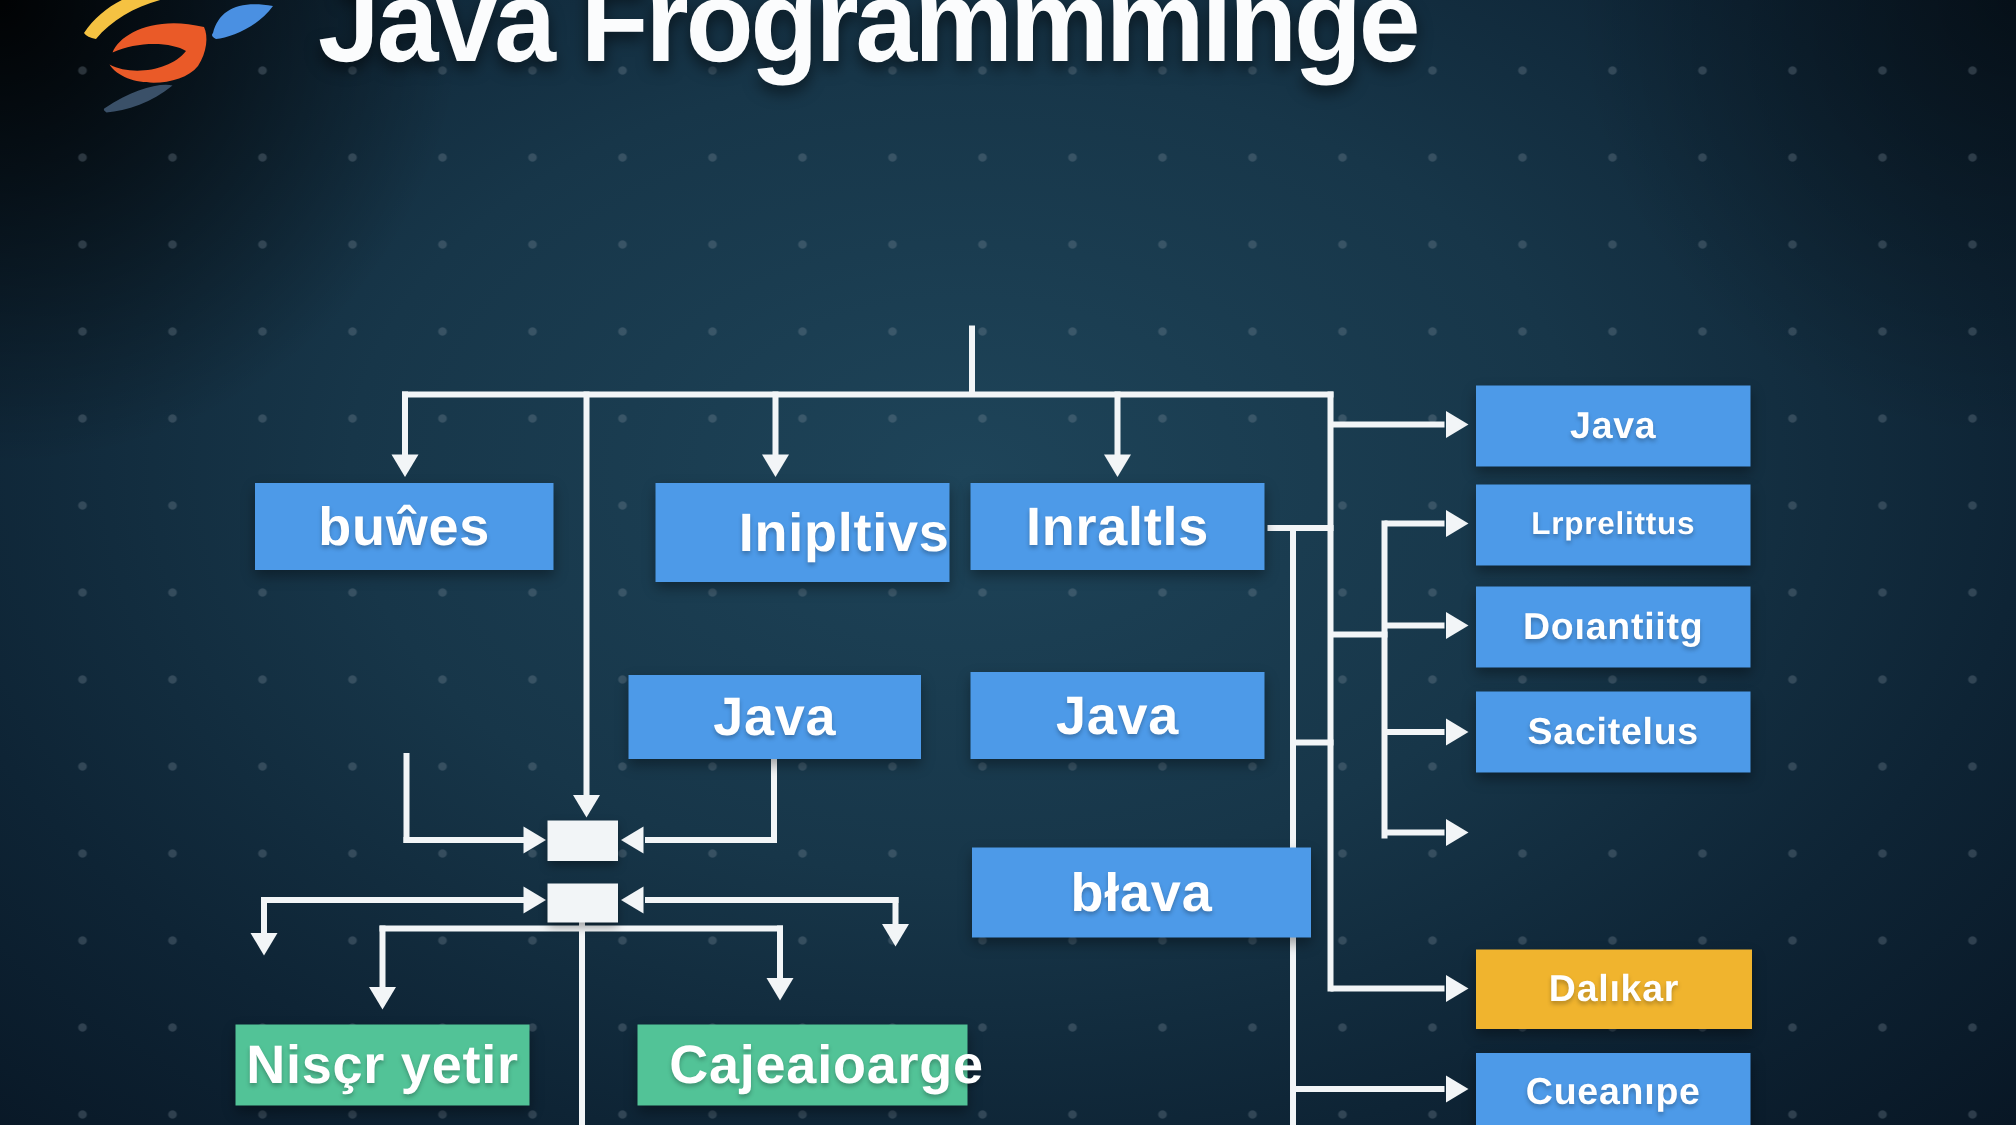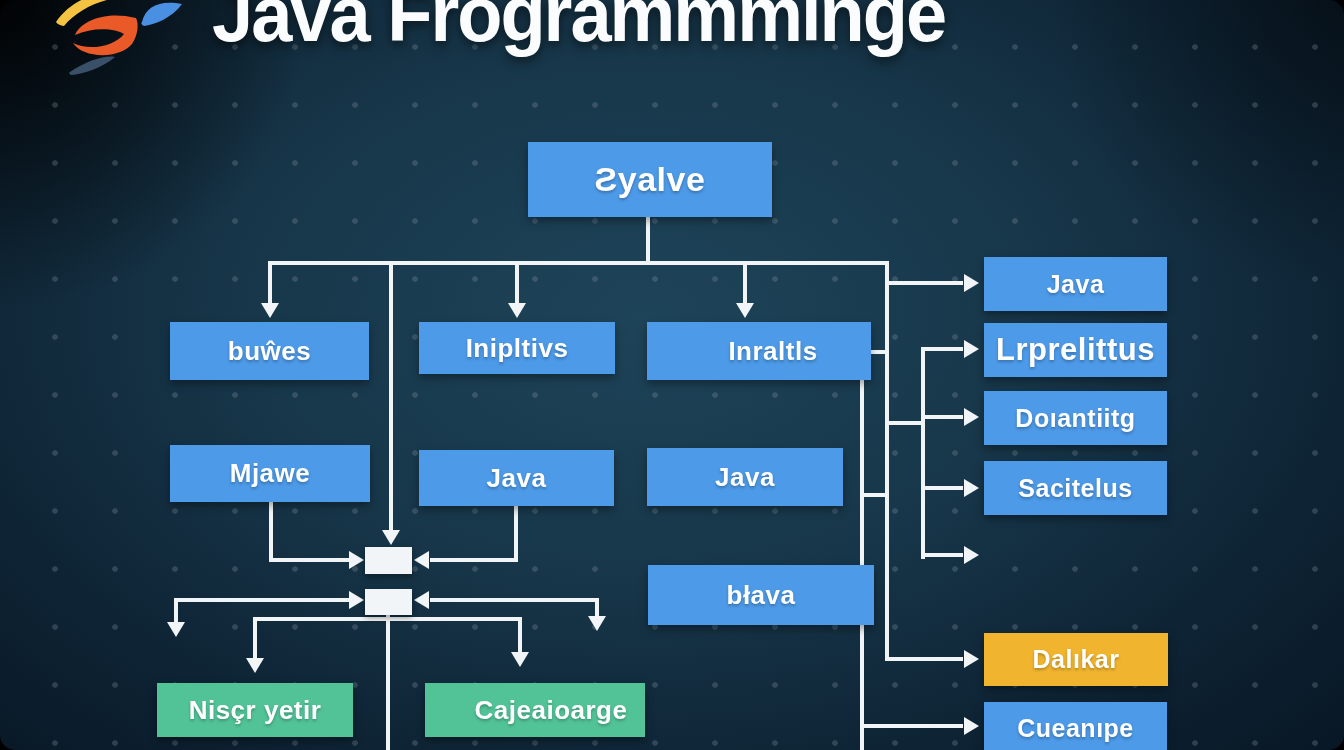--- a/index.html
+++ b/index.html
@@ -3,36 +3,35 @@
 <meta charset="utf-8">
 <style>
   html,body{margin:0;padding:0;background:#000;}
   #stage{
     position:relative;width:1344px;height:750px;overflow:hidden;
     font-family:"Liberation Sans","DejaVu Sans",sans-serif;
     background:
       radial-gradient(circle 430px at 0% 0%, rgba(0,0,0,0.92), rgba(0,0,0,0) 72%),
       radial-gradient(circle 420px at 100% 0%, rgba(0,0,0,0.45), rgba(0,0,0,0) 70%),
       radial-gradient(ellipse 980px 640px at 48% 42%, #1e4459 0%, #173649 42%, #0e2435 72%, #081624 100%);
-    border-radius: 15px;
   }
   #dots{
     position:absolute;inset:0;pointer-events:none;
     background-image:radial-gradient(rgba(130,145,158,0.30) 2.5px, transparent 3.2px);
     background-size:60px 58px;background-position:25px 18px;
   }
   .title{
     position:absolute;left:212px;top:-22px;line-height:74px;font-size:74px;
     font-weight:800;letter-spacing:-2px;color:#fbfcfd;white-space:nowrap;
     text-shadow:0 4px 10px rgba(0,0,0,0.55);transform:scaleY(1.04);
   }
   .node{
     position:absolute;display:flex;align-items:center;justify-content:center;
     background:var(--box-blue,#4d9ae8);color:var(--text,#ffffff);
-    font-weight:bold;font-size:26px;letter-spacing:0.5px;
+    font-weight:bold;font-size:36px;letter-spacing:0.5px;
     box-shadow:0 4px 8px rgba(0,0,0,0.35);
     text-shadow:0 2px 3px rgba(0,0,0,0.25);
   }
   .node-orange{background:var(--box-orange,#f0b42e);text-align:right;}
   .node-green{background:var(--box-green,#52c397);}
   .junction{position:absolute;background:var(--line,#f2f5f7);box-shadow:0 3px 6px rgba(0,0,0,0.35);}
   .hl,.vl{position:absolute;background:var(--line,#f2f5f7);}
   .hl{height:4px;} .vl{width:4px;}
   .arr{position:absolute;width:0;height:0;border-style:solid;border-color:transparent;}
   .arr-down{border-left-width:9px;border-right-width:9px;border-top:15px solid var(--line,#f2f5f7);border-bottom-width:0;}
@@ -112,52 +111,46 @@
   <i class="vl" style="left:386px;top:614px;height:136px;"></i>
   <i class="hl" style="left:253px;top:617px;width:269px;"></i>
   <i class="vl" style="left:253px;top:617px;height:42px;"></i>
   <i class="arr arr-down" style="left:246px;top:658px;"></i>
   <i class="vl" style="left:518px;top:617px;height:36px;"></i>
   <i class="arr arr-down" style="left:511px;top:652px;"></i>
 
   <div class="junction" style="left:365px;top:547px;width:47px;height:27px;"></div>
   <div class="junction" style="left:365px;top:589px;width:47px;height:26px;"></div>
 
-  <div class="node" style="left:528px;top:142px;width:244px;height:75px;font-size:34px;">
-      <span>Ƨyalve</span>
-    </div>
 
   <div class="node" style="left:170px;top:322px;width:199px;height:58px;">
       <span>buŵes</span>
     </div>
-  <div class="node" style="left:170px;top:445px;width:200px;height:57px;">
-      <span>Mjawe</span>
-    </div>
 
-  <div class="node" style="left:419px;top:322px;width:196px;height:52px;">
+  <div class="node" style="left:437px;top:322px;width:196px;height:66px;justify-content:flex-end;">
       <span>Inipltivs</span>
     </div>
   <div class="node" style="left:419px;top:450px;width:195px;height:56px;">
       <span>Java</span>
     </div>
 
-  <div class="node" style="left:647px;top:322px;width:196px;height:58px;padding-left:28px;">
+  <div class="node" style="left:647px;top:322px;width:196px;height:58px;">
       <span>Inraltls</span>
     </div>
   <div class="node" style="left:647px;top:448px;width:196px;height:58px;">
       <span>Java</span>
     </div>
   <div class="node" style="left:648px;top:565px;width:226px;height:60px;text-align:center;">
       <span>błava</span>
     </div>
 
   <div class="node" style="left:984px;top:257px;width:183px;height:54px;font-size:25px;">
       <span>Java</span>
     </div>
-  <div class="node" style="left:984px;top:323px;width:183px;height:54px;font-size:31px;">
+  <div class="node" style="left:984px;top:323px;width:183px;height:54px;font-size:21px;">
       <span>Lrprelittus</span>
     </div>
   <div class="node" style="left:984px;top:391px;width:183px;height:54px;font-size:25px;">
       <span>Doıantiitg</span>
     </div>
   <div class="node" style="left:984px;top:461px;width:183px;height:54px;font-size:25px;">
       <span>Sacitelus</span>
     </div>
   <div class="node node-orange" style="left:984px;top:633px;width:184px;height:53px;font-size:25px;">
       <span>Dalıkar</span>

